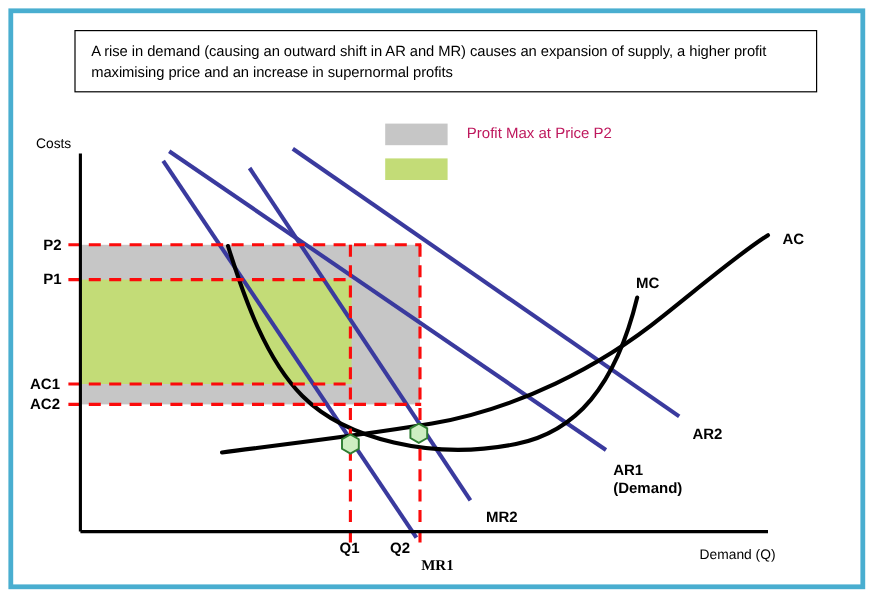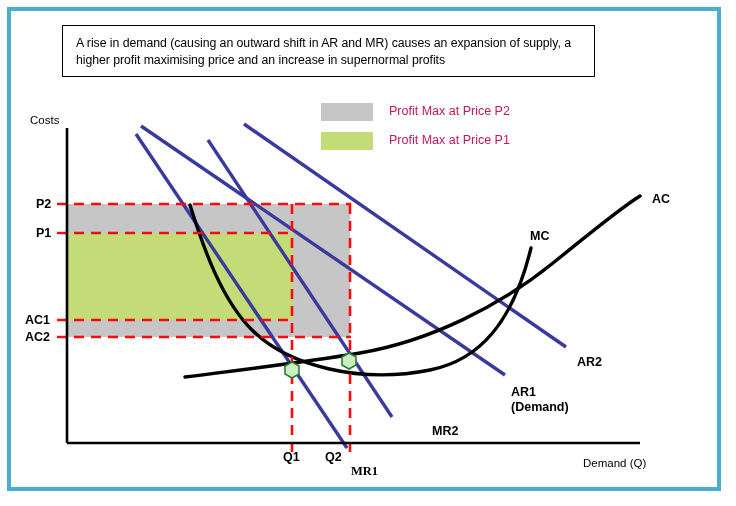--- a/index.html
+++ b/index.html
@@ -22,21 +22,21 @@
     width: 714px;
     height: 484px;
     border: 4px solid #49aed0;
     background: #ffffff;
     box-sizing: border-box;
   }
   #caption-box {
     position: absolute;
     left: 62px;
     top: 25px;
-    width: 533px;
+    width: 619px;
     height: 52px;
     border: 1.5px solid #000000;
     background: #ffffff;
     box-sizing: border-box;
     padding: 9px 12px 0 13px;
   }
   #caption-text {
     font-size: 12.3px;
     line-height: 16.5px;
     color: #000000;
@@ -105,34 +105,33 @@
     <polygon points="349,353 356,357 356,365 349,369 342,365 342,357" fill="#cdeec2" stroke="#2e7d32" stroke-width="1.6"></polygon>
 
     <line x1="67" y1="128" x2="67" y2="443" stroke="#000000" stroke-width="2.6"></line>
     <line x1="67" y1="443" x2="640" y2="443" stroke="#000000" stroke-width="2.6"></line>
 
     <rect x="321" y="103" width="52" height="18" fill="#c6c6c6"></rect>
     <rect x="321" y="132" width="52" height="18" fill="#c3dc77"></rect>
   </svg>
 
   <div class="lbl legend-text" style="left:389px; top:104px;">Profit Max at Price P2</div>
-  <div class="lbl legend-text" style="left:389px; top:133px;">Profit Max at Price P1</div>
 
   <div class="lbl axis-label" style="left:30px; top:114px;">Costs</div>
   <div class="lbl axis-label" style="left:583px; top:457px;">Demand (Q)</div>
 
   <div class="lbl navy-bold" style="left:36px; top:197px;">P2</div>
   <div class="lbl navy-bold" style="left:36px; top:226px;">P1</div>
   <div class="lbl navy-bold" style="left:25px; top:313px;">AC1</div>
   <div class="lbl navy-bold" style="left:25px; top:330px;">AC2</div>
 
   <div class="lbl navy-bold" style="left:283px; top:450px;">Q1</div>
   <div class="lbl navy-bold" style="left:325px; top:450px;">Q2</div>
 
   <div class="lbl navy-bold" style="left:652px; top:192px;">AC</div>
   <div class="lbl navy-bold" style="left:530px; top:229px;">MC</div>
   <div class="lbl navy-bold" style="left:577px; top:355px;">AR2</div>
   <div class="lbl navy-bold" style="left:511px; top:385px;">AR1</div>
   <div class="lbl navy-bold" style="left:511px; top:400px;">(Demand)</div>
-  <div class="lbl navy-bold" style="left:405px; top:424px;margin-left:27px;">MR2</div>
+  <div class="lbl navy-bold" style="left:405px; top:424px;">MR2</div>
   <div class="lbl navy-bold" style="left:351px; top:464px;font-family:Liberation Serif, serif;">MR1</div>
 
 </div>
 
 </body></html>

